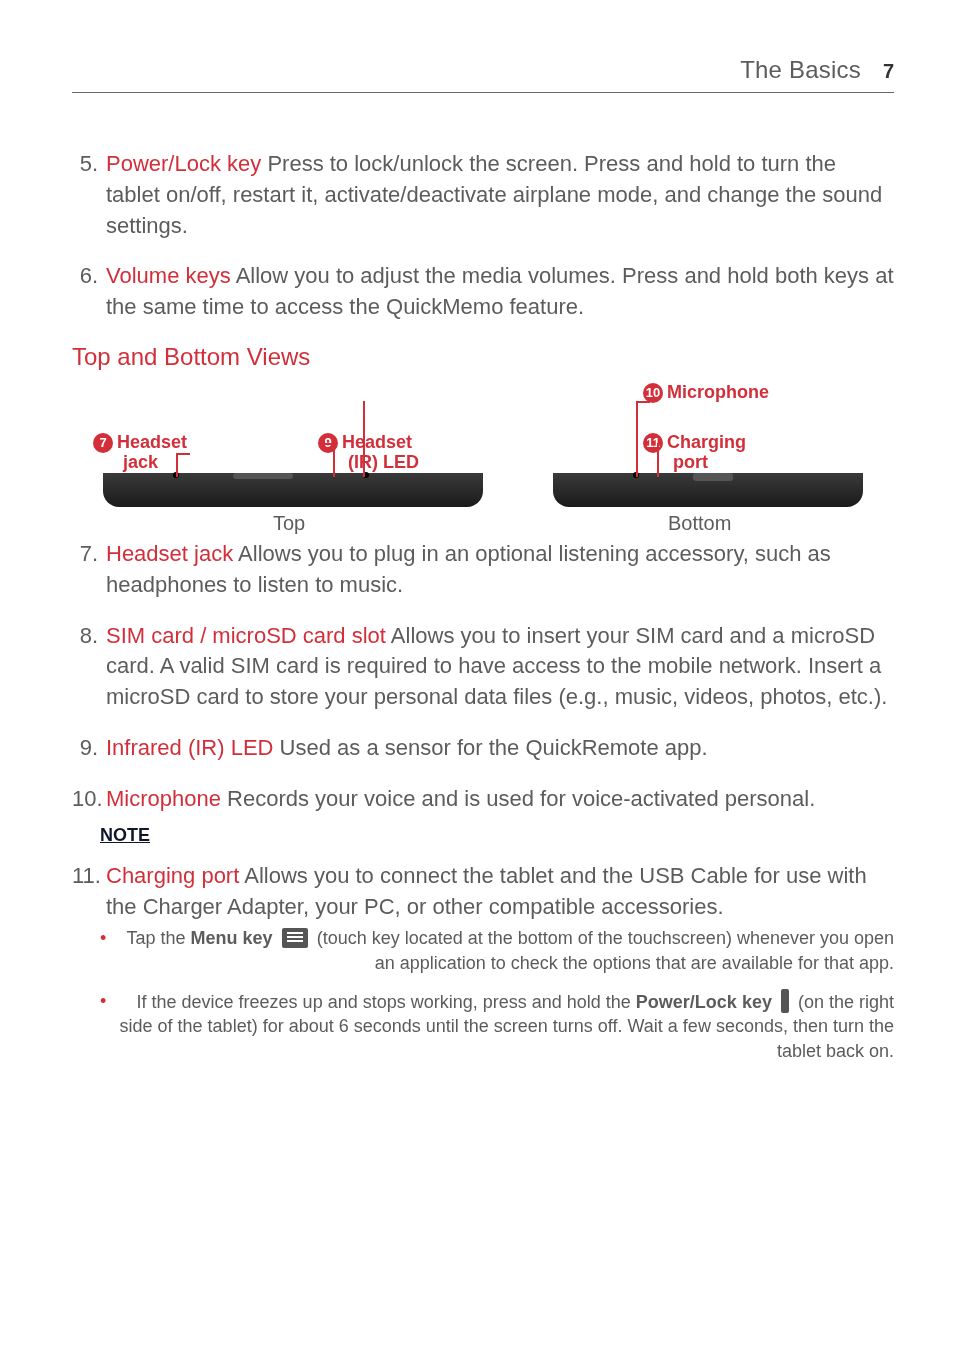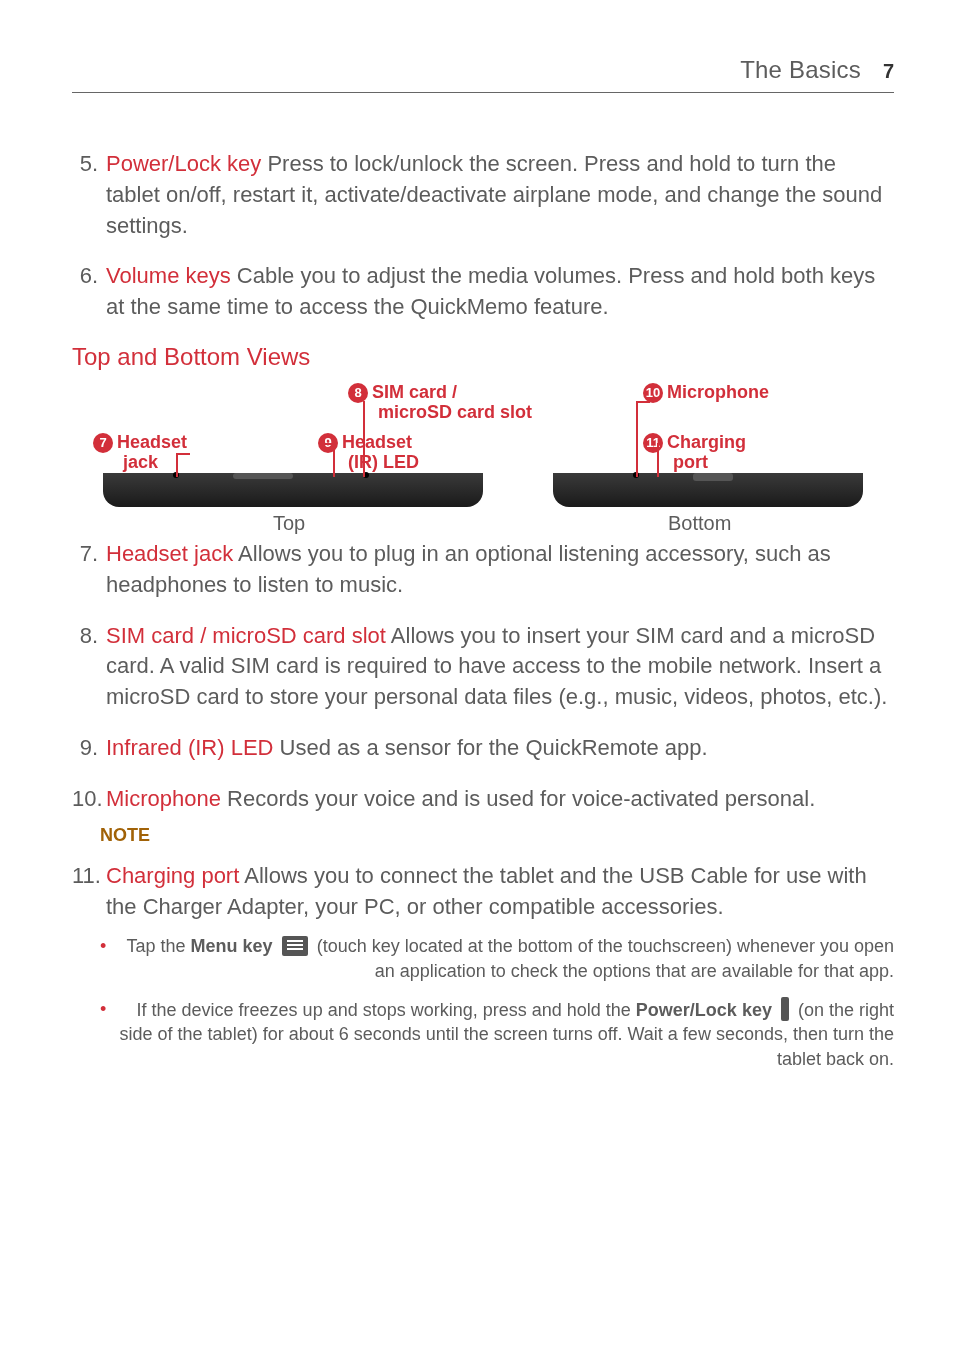--- a/index.html
+++ b/index.html
@@ -25,21 +25,21 @@
   .slot { position: absolute; bottom: 54px; height: 6px; border-radius: 3px; background:#555; }
   .caption { position: absolute; bottom: -2px; font-size: 20px; color:#5c5c5c; }
   .caption.topc { left: 200px; }
   .caption.botc { left: 595px; }
   .callout { position: absolute; font-size: 18px; font-weight: 700; color:#d22f3a; line-height: 1.1; }
   .callout .badge { display:inline-block; width:20px; height:20px; border-radius:50%; background:#d22f3a; color:#fff; font-size:13px; line-height:20px; text-align:center; vertical-align:1px; margin-right:4px; font-weight:700;}
   .lead { position:absolute; background:#d22f3a; }
 
   
   .note-row, .tips-row { display: flex; font-size: 18px; margin: 4px 0 14px 28px; line-height: 1.35; }
-  .note-label { color:#a16207; font-weight:700; width: 70px; flex: 0 0 70px; }
+  .note-label { color:#0f172a; font-weight:700; width: 70px; flex: 0 0 70px; text-decoration: underline; }
   .tips-label { color:#d22f3a; font-weight:700; width: 70px; flex: 0 0 70px; }
   .tips-body ul { list-style: none; text-align: right; }
   .tips-body li { position: relative; padding-left: 14px; margin-bottom: 14px; }
   .tips-body li::before { content:"•"; color:#d22f3a; position:absolute; left:0; top:0; }
   .strong { font-weight:700; color:#5c5c5c; }
 
   .menu-icon { display:inline-block; width:26px; height:20px; background:#555; border-radius:2px; vertical-align:-4px; position:relative; margin:0 4px; }
   .menu-icon::before { content:""; position:absolute; left:5px; right:5px; top:4px; height:2px; background:#fff; box-shadow: 0 4px 0 #fff, 0 8px 0 #fff; }
   .pwr-icon { display:inline-block; width:8px; height:24px; background:#555; border-radius:2px; vertical-align:-5px; margin:0 4px; }
 </style>
@@ -53,21 +53,21 @@
     <span class="page-num">7</span>
   </div>
 
   <div class="ol-item">
     <div class="ol-marker">5.</div>
     <div class="ol-body"><span class="term">Power/Lock key</span><span> Press to lock/unlock the screen. Press and hold to turn the tablet on/off, restart it, activate/deactivate airplane mode, and change the sound settings.</span></div>
   </div>
 
   <div class="ol-item">
     <div class="ol-marker">6.</div>
-    <div class="ol-body"><span class="term">Volume keys</span><span> Cable you to adjust the media volumes. Press and hold both keys at the same time to access the QuickMemo feature.</span></div>
+    <div class="ol-body"><span class="term">Volume keys</span><span> Allow you to adjust the media volumes. Press and hold both keys at the same time to access the QuickMemo feature.</span></div>
   </div>
 
   <div class="h2">Top and Bottom Views</div>
 
   <div class="diagram">
 
     <div class="device top"></div>
     <div class="dot" style="left:100px"></div>
     <div class="slot" style="left:160px; width:60px;"></div>
     <div class="dot" style="left:290px"></div>
@@ -76,24 +76,20 @@
     <div class="dot" style="left:560px"></div>
     <div class="slot" style="left:620px; width:40px; height:8px; bottom:52px;"></div>
 
     <div class="callout" style="left:20px; top:50px; text-align:left;">
       <span class="badge">7</span><span>Headset</span><br>
       &nbsp;&nbsp;&nbsp;&nbsp;&nbsp;&nbsp;<span>jack</span>
     </div>
     <div class="lead" style="left:103px; top:70px; width:2px; height:24px;"></div>
     <div class="lead" style="left:103px; top:70px; width:14px; height:2px;"></div>
 
-    <div class="callout" style="left:275px; top:0px;">
-      <span class="badge">8</span><span>SIM card /</span><br>
-      &nbsp;&nbsp;&nbsp;&nbsp;&nbsp;&nbsp;<span>microSD card slot</span>
-    </div>
     <div class="lead" style="left:290px; top:18px; width:2px; height:76px;"></div>
     <div class="lead" style="left:290px; top:18px; width:-12px; height:2px;"></div>
 
     <div class="callout" style="left:245px; top:50px;">
       <span class="badge">9</span><span>Headset</span><br>
       &nbsp;&nbsp;&nbsp;&nbsp;&nbsp;&nbsp;<span>(IR) LED</span>
     </div>
     <div class="lead" style="left:260px; top:60px; width:2px; height:34px;"></div>
     <div class="lead" style="left:248px; top:60px; width:12px; height:2px;"></div>
 
@@ -131,21 +127,21 @@
 
   <div class="ol-item" style="margin-bottom:8px;">
     <div class="ol-marker">10.</div>
     <div class="ol-body"><span class="term">Microphone</span><span> Records your voice and is used for voice-activated personal.</span></div>
   </div>
 
   <div class="note-row">
     <div class="note-label">NOTE</div>
   </div>
 
-  <div class="ol-item" style="margin-bottom:12px;justify-content:center;">
+  <div class="ol-item" style="margin-bottom:4px;justify-content:center;">
     <div class="ol-marker">11.</div>
     <div class="ol-body"><span class="term">Charging port</span><span> Allows you to connect the tablet and the USB Cable for use with the Charger Adapter, your PC, or other compatible accessories.</span></div>
   </div>
 
   <div class="tips-row">
     <div class="tips-body">
       <ul>
         <li>
           <span>Tap the </span><span class="strong">Menu key</span>
           <span class="menu-icon"></span><span> (touch key located at the bottom of the touchscreen) whenever you open an application to check the options that are available for that app.</span>

